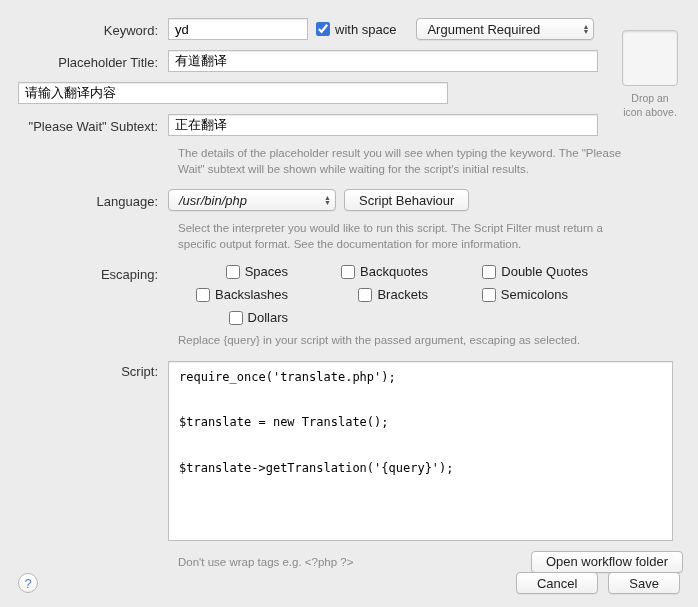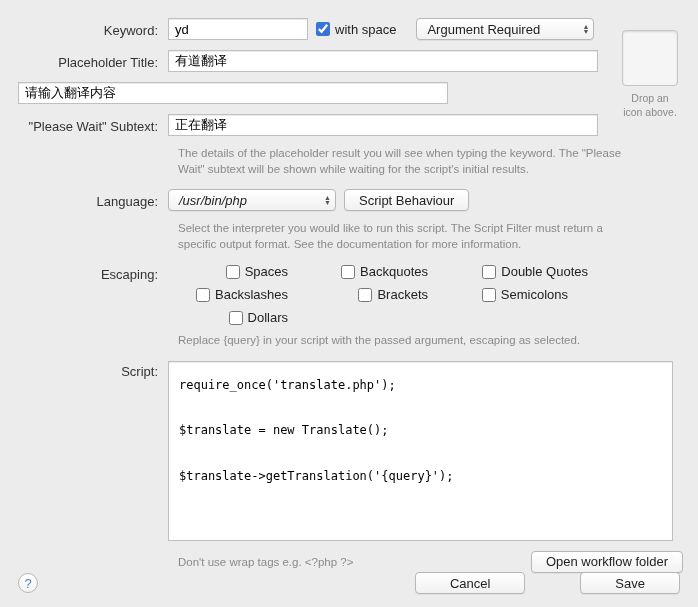--- a/index.html
+++ b/index.html
@@ -125,21 +125,21 @@
     font-size: 13px;
     box-shadow: 0 1px 0 rgba(0,0,0,0.05);
     color: #222;
   }
   .escaping-grid .chk { width: 120px; justify-content: flex-end; }
   textarea.script {
     width: 505px;
     height: 180px;
     border: 1px solid #bfbfbf;
     background: #fff;
-    padding: 12px 10px;
+    padding: 4px 10px;
     font-family: Menlo, Monaco, Consolas, monospace;
     font-size: 12px;
     resize: none;
     line-height: 1.9;
     box-shadow: inset 0 1px 1px rgba(0,0,0,0.08);
   }
   .script-footer {
     display: flex;
     align-items: center;
     justify-content: space-between;
@@ -164,21 +164,21 @@
   .help-icon {
     width: 20px; height: 20px;
     border: 1px solid #b7b7b7;
     border-radius: 50%;
     display: inline-flex;
     align-items: center; justify-content: center;
     color: #5a7db9;
     font-size: 13px;
     background: linear-gradient(#ffffff,#f3f3f3);
   }
-  .btn.wide { padding: 0 34px; margin-left: 45px; }
+  .btn.wide { padding: 0 20px; }
 </style>
 </head>
 <body>
 
 <div class="form">
 
   <div class="row">
     <div class="label">Keyword:</div>
     <div class="field-col">
       <input type="text" class="txt kw-input" value="yd" style="">

